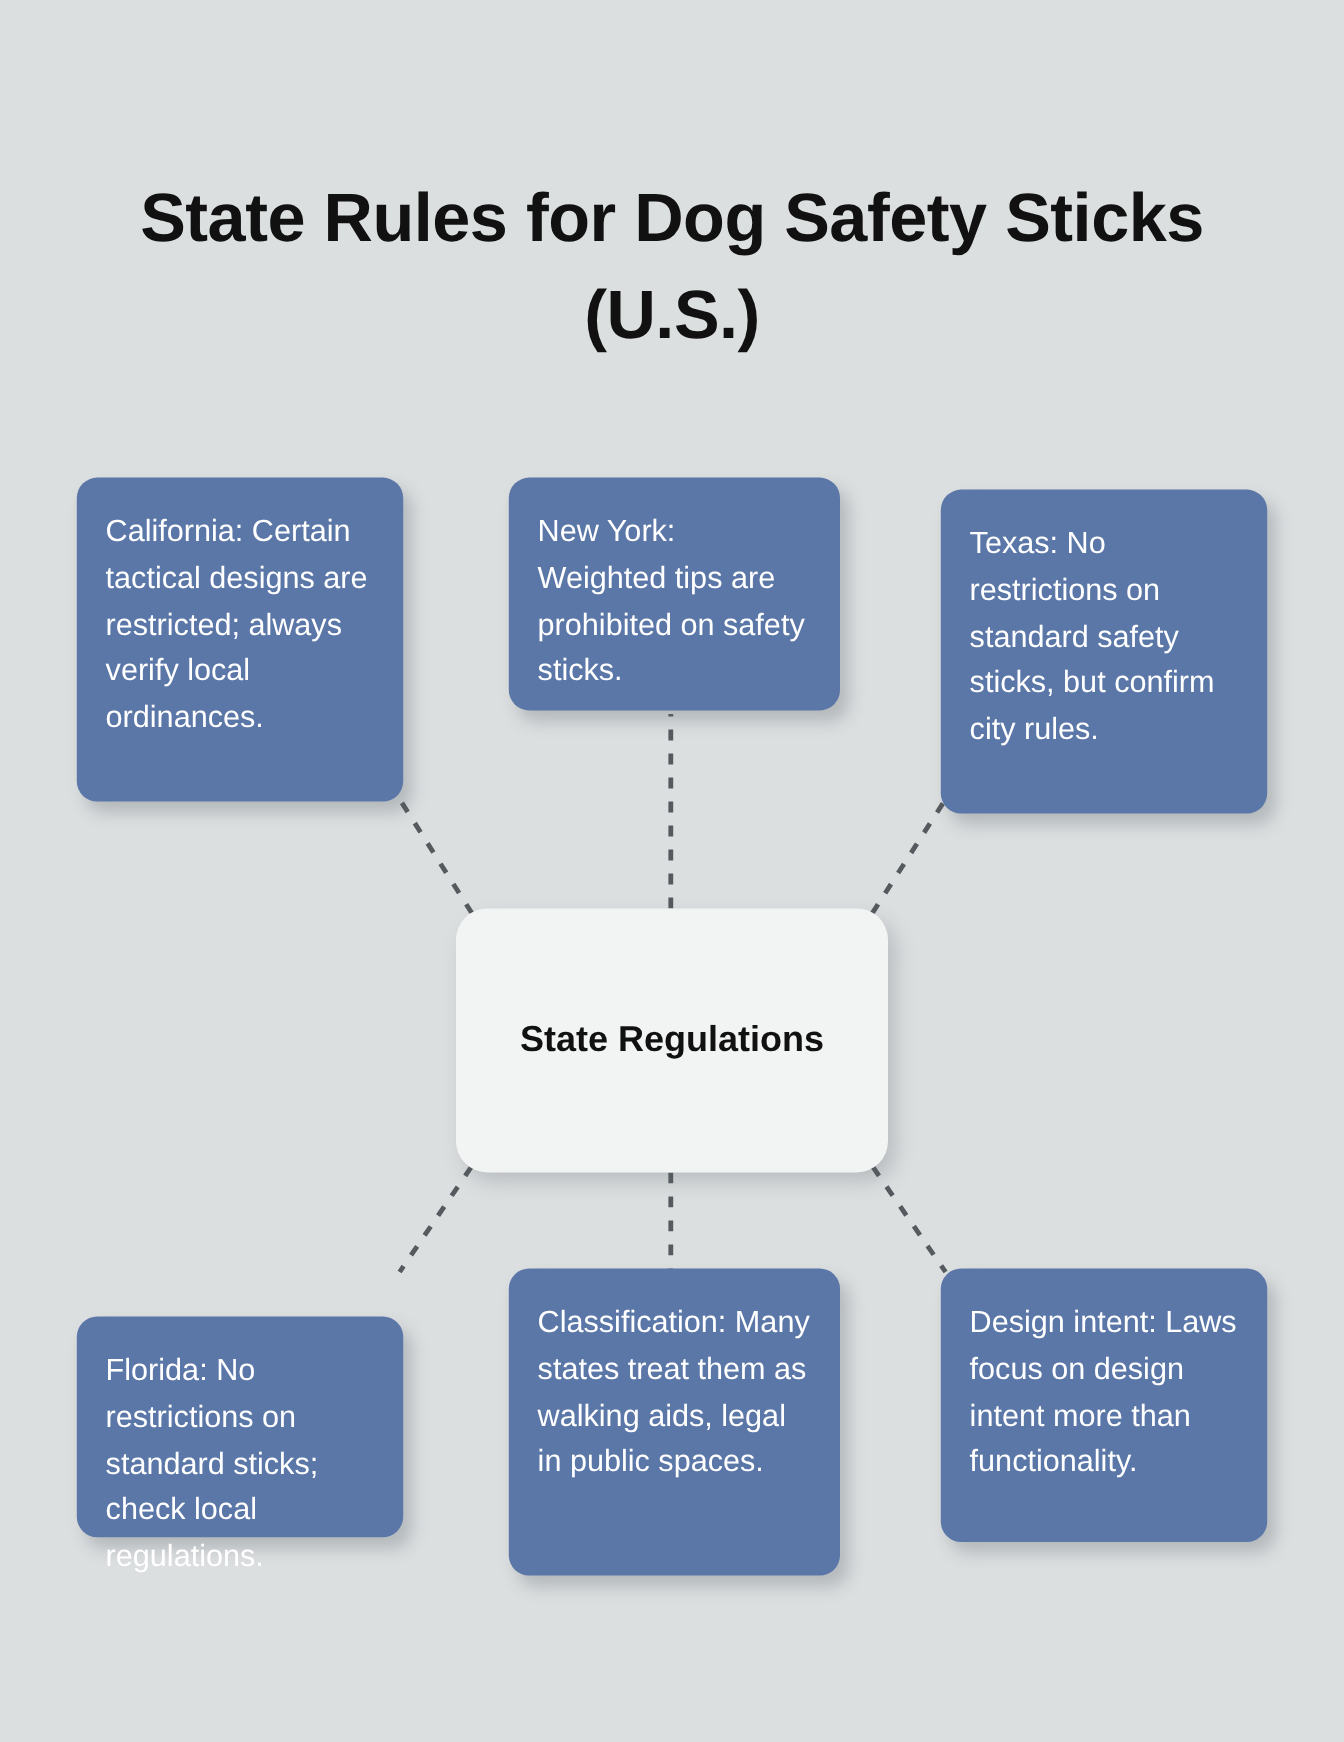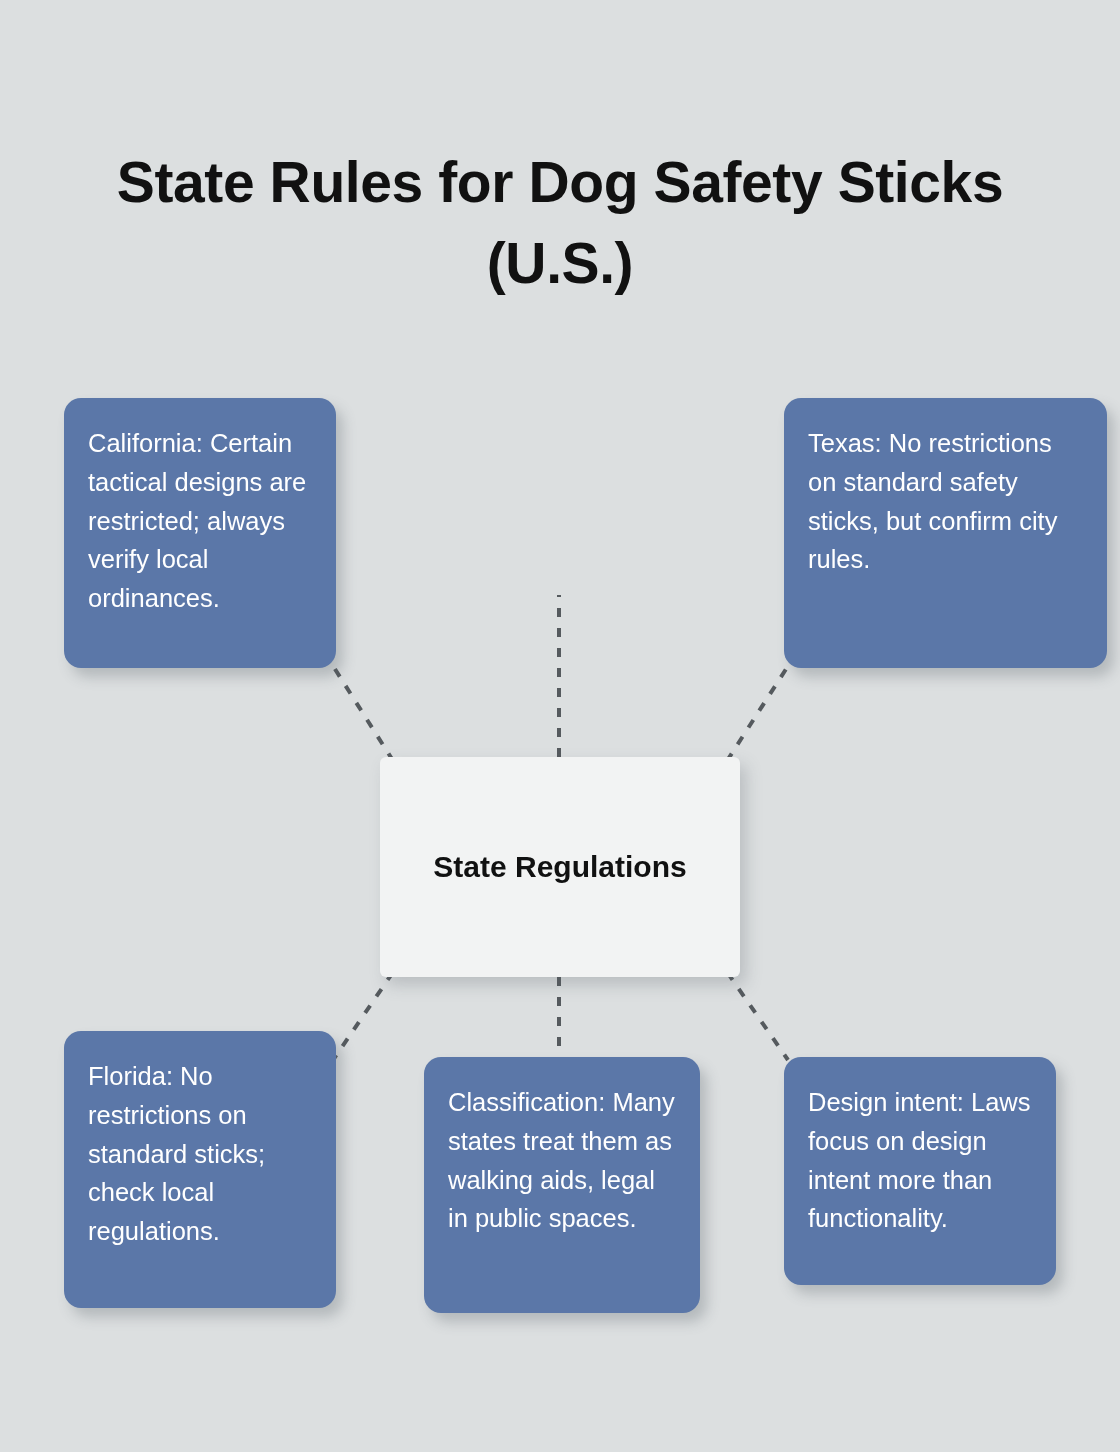--- a/index.html
+++ b/index.html
@@ -57,45 +57,45 @@
     line-height: 1.52;
     padding: 26px 24px 26px 24px;
     box-shadow: 7px 9px 13px rgba(90, 98, 106, 0.30);
   }
   .leaf .txt {
     display: block;
   }
 
   .center {
     background: #f2f3f3;
-    border-radius: 6px;
+    border-radius: 26px;
     box-shadow: 6px 8px 16px rgba(90, 98, 106, 0.26);
     display: flex;
     align-items: center;
     justify-content: center;
     text-align: center;
   }
   .center .txt {
     font-size: 30px;
     line-height: 1.58;
     font-weight: bold;
     color: #111111;
     padding: 0 24px;
   }
 
   
   #node-california { left: 64px;  top: 378px;  width: 272px; height: 270px; margin-top: 20px; }
   #node-newyork    { left: 424px; top: 398px;  width: 276px; height: 194px; }
-  #node-texas      { left: 784px; top: 398px;  width: 323px; height: 270px; }
+  #node-texas      { left: 784px; top: 408px;  width: 272px; height: 270px; }
 
   
   #node-center     { left: 380px; top: 757px;  width: 360px; height: 220px; }
 
   
-  #node-florida    { left: 64px;  top: 1031px; width: 272px; height: 277px; }
+  #node-florida    { left: 64px;  top: 1097px; width: 272px; height: 184px; }
   #node-classification { left: 424px; top: 1057px; width: 276px; height: 256px; }
   #node-designintent   { left: 784px; top: 1057px; width: 272px; height: 228px; }
 </style>
 </head>
 <body>
 
 <div id="canvas">
 
   <h1 id="title">State Rules for Dog Safety Sticks (U.S.)</h1>
 
@@ -111,20 +111,23 @@
 
     <line x1="559" y1="977" x2="559" y2="1060" stroke="#555a5e" stroke-width="4" stroke-dasharray="9 11" stroke-linecap="butt"></line>
 
     <line x1="716" y1="956" x2="788" y2="1060" stroke="#555a5e" stroke-width="4" stroke-dasharray="9 11" stroke-linecap="butt"></line>
   </svg>
 
   <div class="node leaf" id="node-california">
     <span class="txt">California: Certain tactical designs are restricted; always verify local ordinances.</span>
   </div>
 
+  <div class="node leaf" id="node-newyork">
+    <span class="txt">New York: Weighted tips are prohibited on safety sticks.</span>
+  </div>
 
   <div class="node leaf" id="node-texas">
     <span class="txt">Texas: No restrictions on standard safety sticks, but confirm city rules.</span>
   </div>
 
   <div class="node center" id="node-center">
     <span class="txt">State Regulations</span>
   </div>
 
   <div class="node leaf" id="node-florida">

